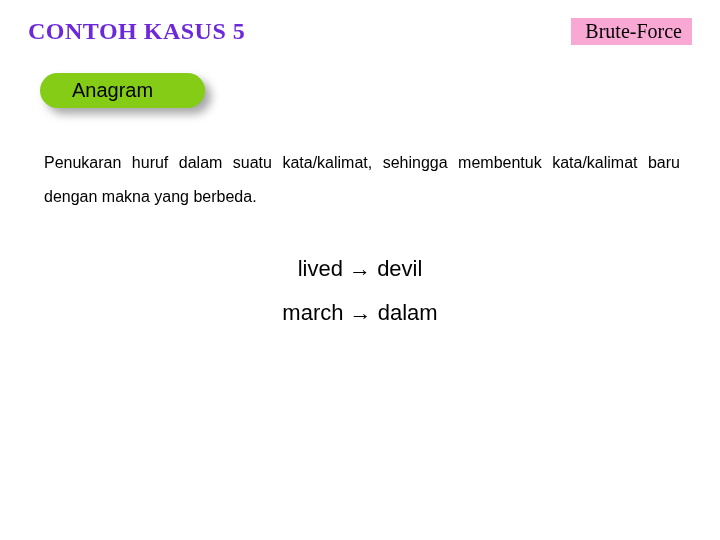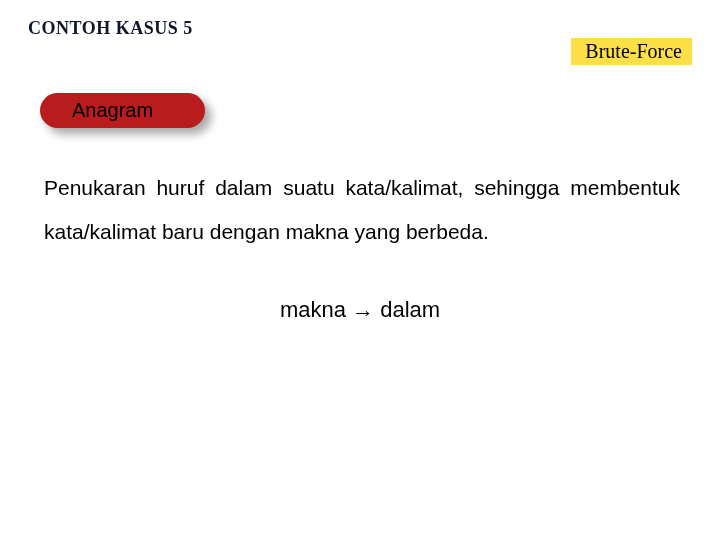--- a/index.html
+++ b/index.html
@@ -14,45 +14,44 @@
   }
   .header {
     display: flex;
     justify-content: space-between;
     align-items: flex-start;
     padding: 18px 28px 0 28px;
   }
   .title {
     font-family: Georgia, "Times New Roman", serif;
     font-weight: 900;
-    font-size: 18px;
+    font-size: 24px;
     letter-spacing: 0.5px;
-    color: #0f172a;
+    color: #6d28d9;
   }
   .topic-badge {
     font-family: "Comic Sans MS", "Segoe Script", cursive;
     font-size: 20px;
     padding: 2px 10px 2px 14px;
-    background: #fde047;
-    margin-top: 20px;
+    background: #f9a8d4;
   }
   .sub-badge {
     margin: 28px 0 0 40px;
     display: inline-block;
-    background: #b91c1c;
+    background: #84cc16;
     border-radius: 18px;
     padding: 6px 52px 6px 32px;
     font-size: 20px;
     font-family: Arial, sans-serif;
     box-shadow: 6px 6px 10px rgba(0,0,0,0.35);
     text-align: right;
   }
   .body-text {
     padding: 38px 40px 0 44px;
-    font-size: 21px;
+    font-size: 16px;
     line-height: 2.1;
     text-align: justify;
   }
   .examples {
     margin-top: 34px;
     text-align: center;
     font-size: 22px;
     line-height: 2.0;
   }
   .example-row { display: block; }
@@ -66,20 +65,25 @@
   <div class="title">CONTOH KASUS 5</div>
   <div class="topic-badge">Brute-Force</div>
 </div>
 
 <div class="sub-badge">Anagram</div>
 
 <div class="body-text">Penukaran huruf dalam suatu kata/kalimat, sehingga membentuk kata/kalimat baru dengan makna yang berbeda.</div>
 
 <div class="examples">
   <span class="example-row">
-    <span>makna</span>
+    <span>lived</span>
+    <span>→</span>
+    <span>devil</span>
+  </span>
+  <span class="example-row">
+    <span>march</span>
     <span>→</span>
     <span>dalam</span>
   </span>
 </div>
 
 
 
 
 </body></html>

